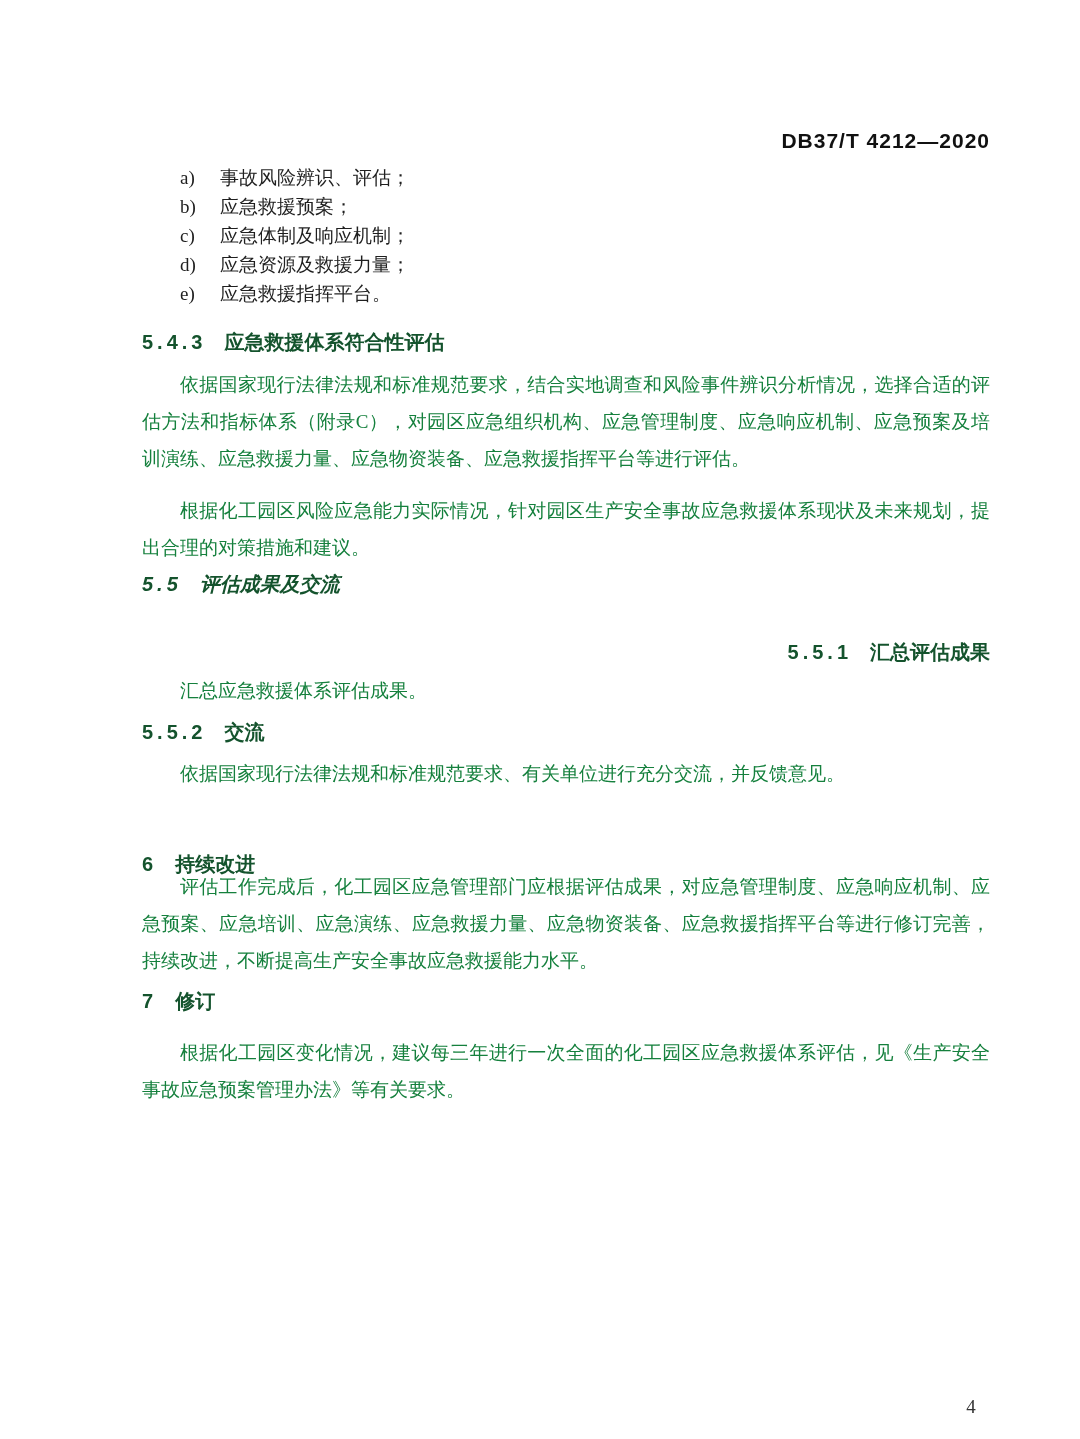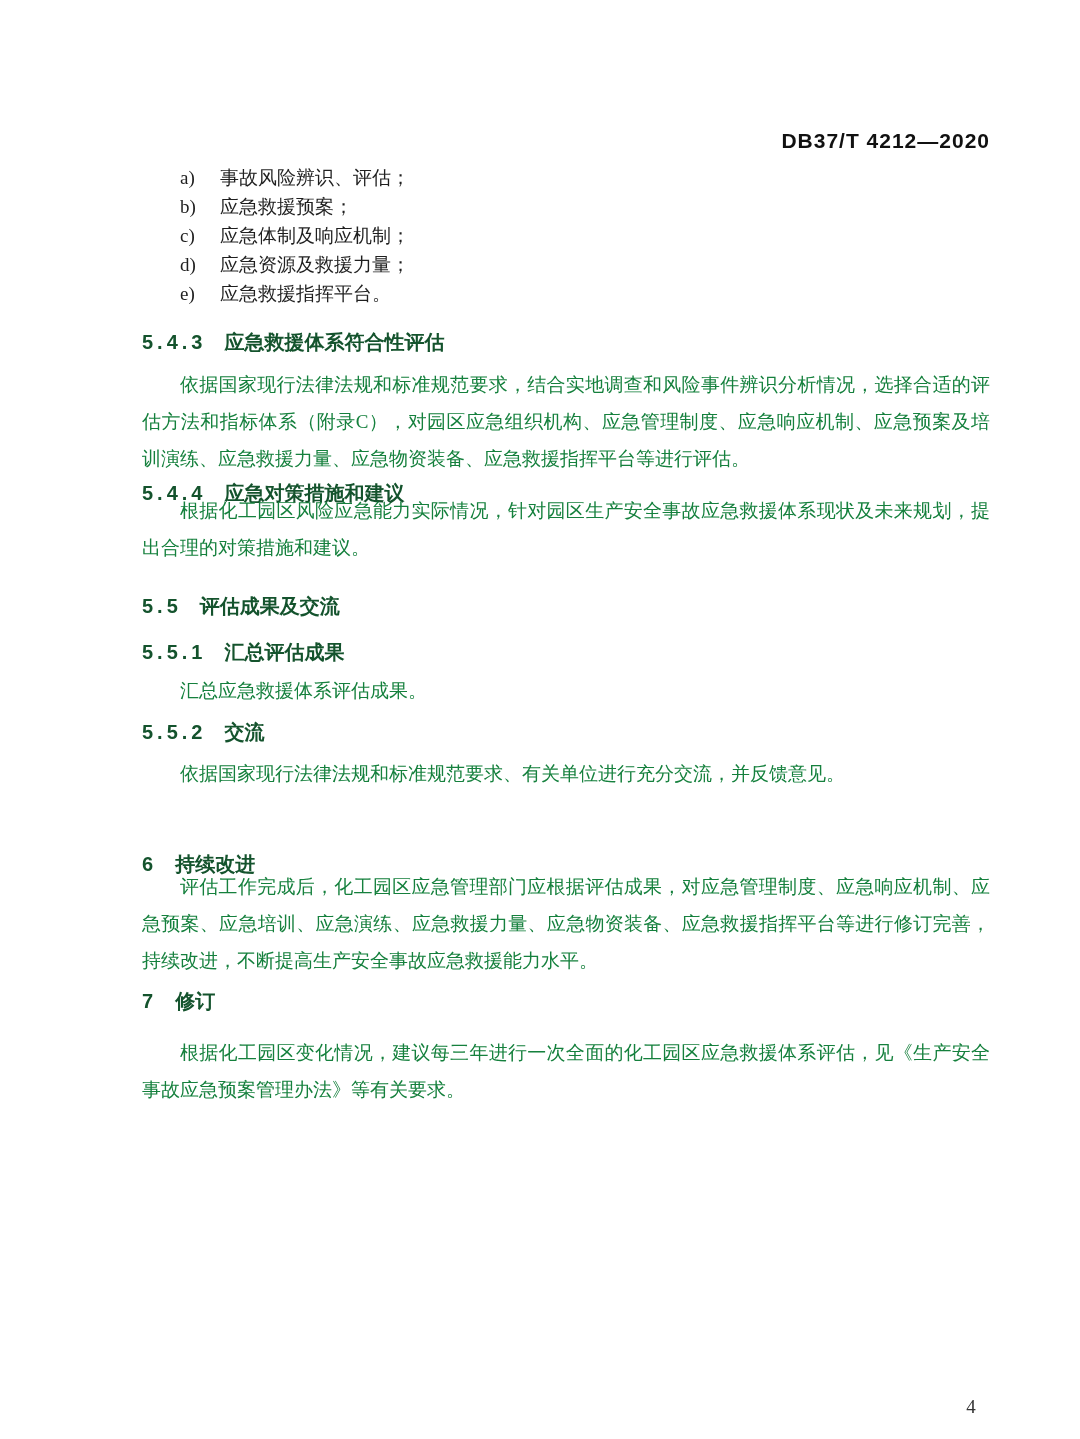--- a/index.html
+++ b/index.html
@@ -62,22 +62,22 @@
     text-align: justify;
     text-indent: 2em;
     color: #15803d;
     margin: 0;
   }
 
   .h-543 { top: 329px; }
   .p-543 { top: 366px; }
   .h-544 { top: 480px; }
   .p-544 { top: 492px; }
-  .h-55  { top: 593px; }
-  .h-551 { top: 639px; }
+  .h-55  { top: 571px; font-style: italic; }
+  .h-551 { top: 639px; text-align: right; }
   .p-551 { top: 672px; }
   .h-552 { top: 719px; }
   .p-552 { top: 755px; }
   .h-6   { top: 851px; }
   .p-6   { top: 868px; }
   .h-7   { top: 988px; }
   .p-7   { top: 1034px; }
 
   .page-number {
     position: absolute;
@@ -120,23 +120,20 @@
       <span class="item-label">e)</span>
       <span class="item-text">应急救援指挥平台。</span>
     </div>
   </div>
 
   <div class="abs heading h-543">
     <span class="sec-num">5.4.3</span><span>应急救援体系符合性评估</span>
   </div>
   <p class="abs para p-543">依据国家现行法律法规和标准规范要求，结合实地调查和风险事件辨识分析情况，选择合适的评估方法和指标体系（附录C），对园区应急组织机构、应急管理制度、应急响应机制、应急预案及培训演练、应急救援力量、应急物资装备、应急救援指挥平台等进行评估。</p>
 
-  <div class="abs heading h-544">
-    <span class="sec-num">5.4.4</span><span>应急对策措施和建议</span>
-  </div>
   <p class="abs para p-544">根据化工园区风险应急能力实际情况，针对园区生产安全事故应急救援体系现状及未来规划，提出合理的对策措施和建议。</p>
 
   <div class="abs heading h-55">
     <span class="sec-num">5.5</span><span>评估成果及交流</span>
   </div>
 
   <div class="abs heading h-551">
     <span class="sec-num">5.5.1</span><span>汇总评估成果</span>
   </div>
   <p class="abs para p-551">汇总应急救援体系评估成果。</p>

